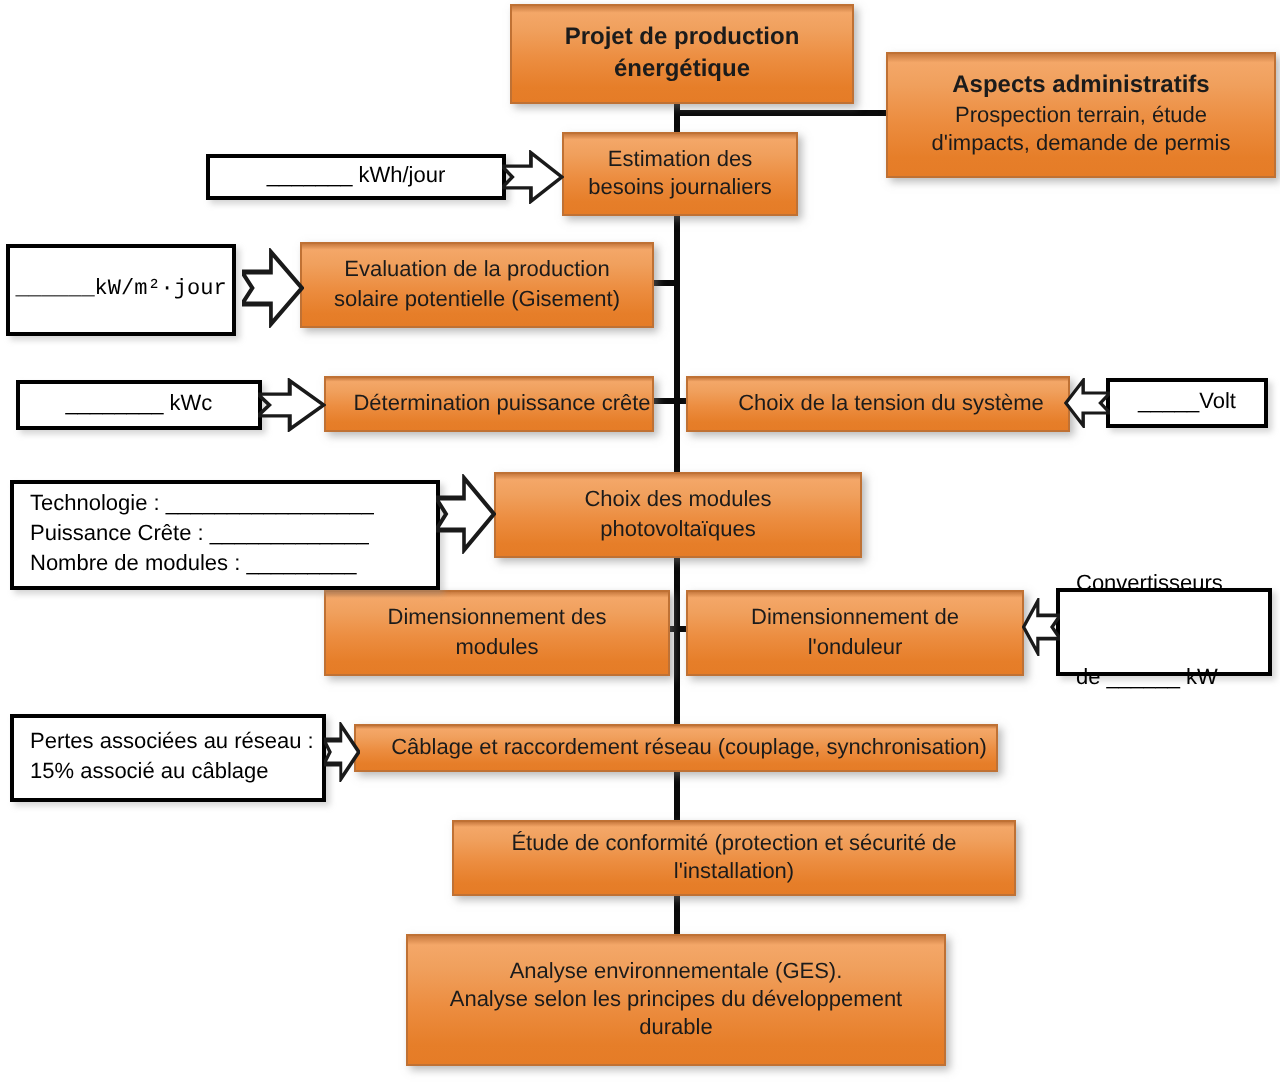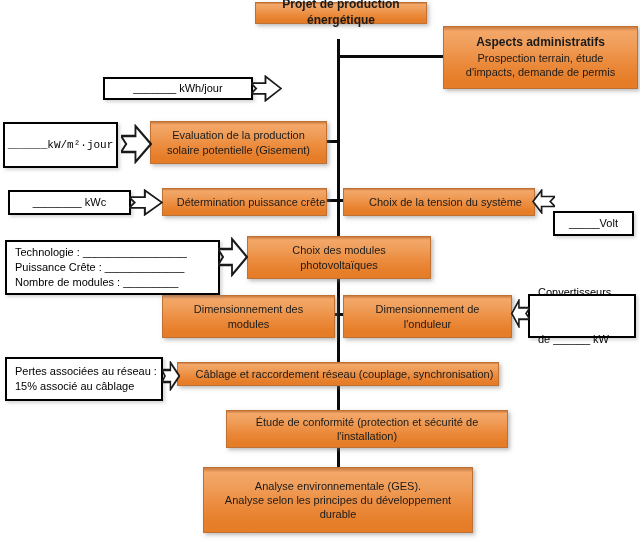--- a/index.html
+++ b/index.html
@@ -30,29 +30,32 @@
 <body>
 
 <div id="canvas">
 
   <div class="line" style="left:337px;top:39px;width:3px;height:430px;"></div>
   <div class="line" style="left:338px;top:55px;width:107px;height:3px;"></div>
   <div class="line" style="left:324px;top:140px;width:15px;height:3px;"></div>
   <div class="line" style="left:326px;top:199px;width:18px;height:3px;"></div>
   <div class="line" style="left:332px;top:313px;width:13px;height:3px;"></div>
 
-  <div class="obox" style="left:255px;top:2px;width:172px;height:22px;padding:0 14px;">
+  <div class="obox" style="left:255px;top:2px;width:172px;height:50px;padding:0 14px;">
     <span class="b">Projet de production énergétique</span>
   </div>
 
   <div class="obox" style="left:443px;top:26px;width:195px;height:63px;padding:0 8px;">
     <span class="b">Aspects administratifs</span>
     <span>Prospection terrain, étude d'impacts, demande de permis</span>
   </div>
 
+  <div class="obox" style="left:281px;top:66px;width:118px;height:42px;padding:0 8px;">
+    <span>Estimation des besoins journaliers</span>
+  </div>
 
   <div class="obox" style="left:150px;top:121px;width:177px;height:43px;padding:0 10px;">
     <span>Evaluation de la production solaire potentielle (Gisement)</span>
   </div>
 
   <div class="obox" style="left:162px;top:188px;width:165px;height:28px;">
     <span>Détermination puissance crête</span>
   </div>
 
   <div class="obox" style="left:343px;top:188px;width:192px;height:28px;">
@@ -95,21 +98,21 @@
   <div class="wbox" style="left:8px;top:190px;width:123px;height:25px;">
     <span>________ kWc</span>
   </div>
 
   <div class="wbox left" style="left:5px;top:240px;width:215px;height:55px;">
     <span>Technologie : _________________</span>
     <span>Puissance Crête : _____________</span>
     <span>Nombre de modules :  _________</span>
   </div>
 
-  <div class="wbox" style="left:553px;top:189px;width:81px;height:25px;margin-top:22px;">
+  <div class="wbox" style="left:553px;top:189px;width:81px;height:25px;">
     <span>_____Volt</span>
   </div>
 
   <div class="wbox left" style="left:528px;top:294px;width:108px;height:44px;gap:32px;">
     <span>Convertisseurs</span>
     <span>de ______ kW</span>
   </div>
 
   <div class="wbox left" style="left:5px;top:357px;width:158px;height:44px;">
     <span>Pertes associées au réseau :</span>

